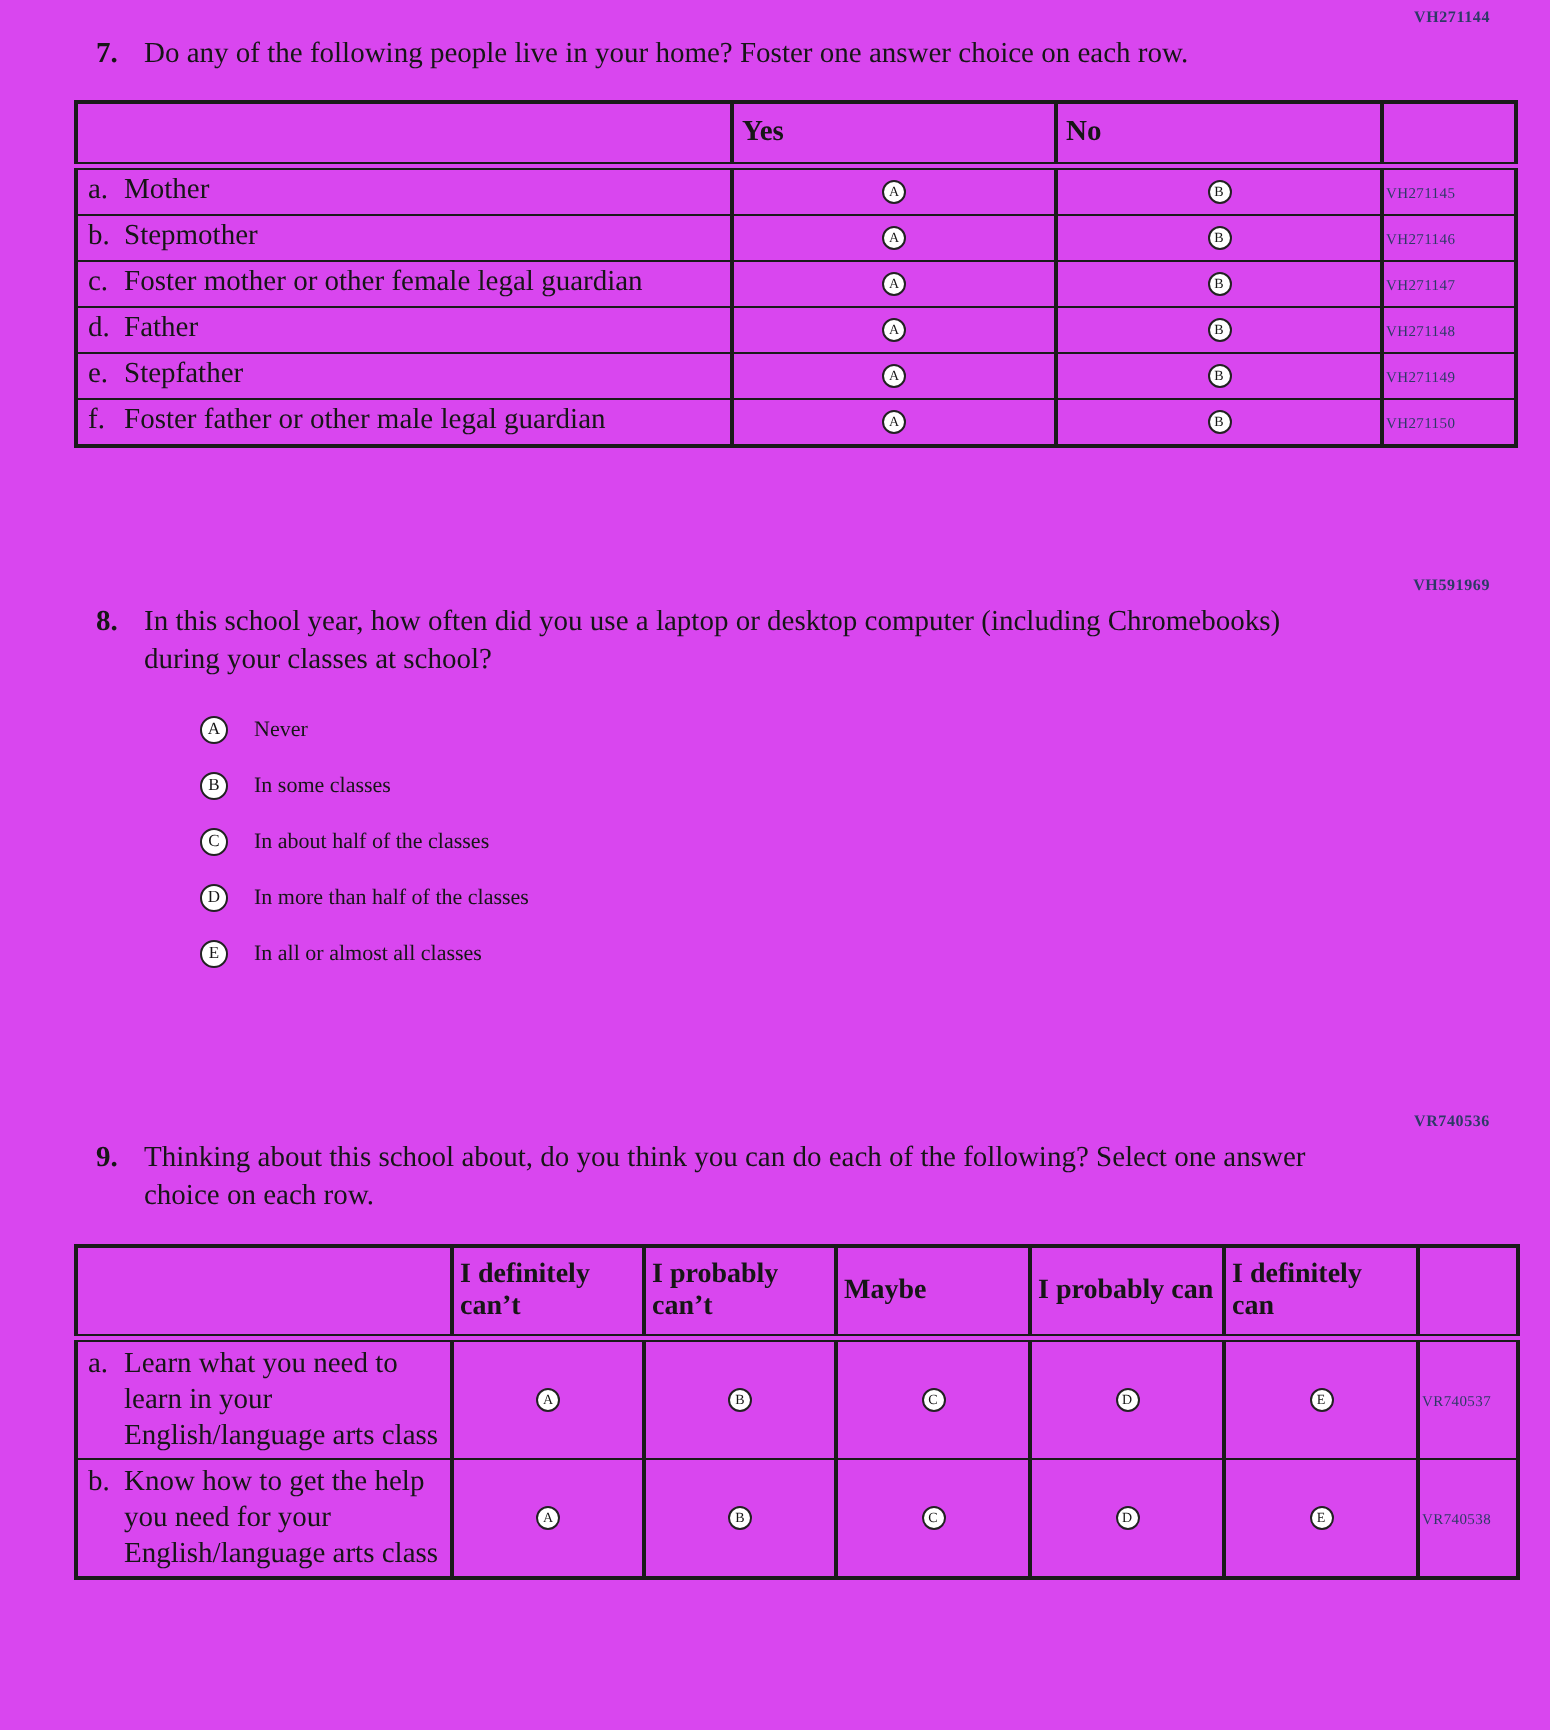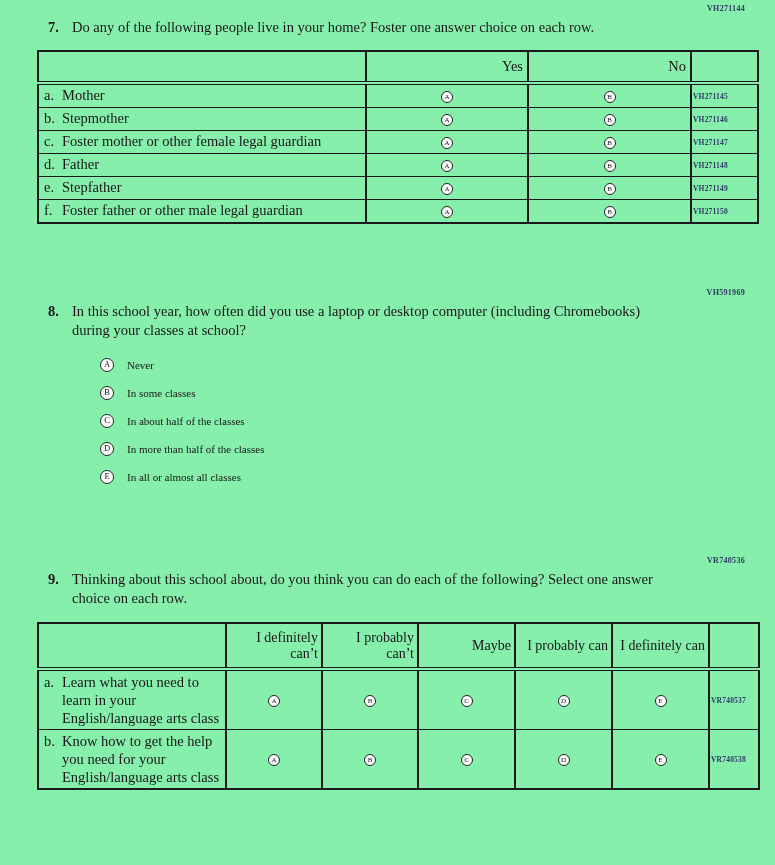--- a/index.html
+++ b/index.html
@@ -1,19 +1,19 @@
 <!DOCTYPE html>
 <html><head>
 <meta charset="utf-8">
 <style>
   * { box-sizing: border-box; }
   html,body { margin:0; padding:0; background:#ffffff; }
   .page {
     position:relative; width:775px; height:865px; overflow:hidden;
-    background:#86efac; color:#161616;
+    background:#d946ef; color:#161616;
     font-family:"Liberation Serif", serif;
   }
   
   .qcode {
     font-size:8px; line-height:10px; letter-spacing:.3px;
     color:#2e3a66; text-align:right; margin-right:30px; font-weight:bold;
   }
   .qcode.c7 { padding-top:4px; }
   .qcode.c8 { margin-top:64px; }
   .qcode.c9 { margin-top:70px; }
@@ -22,34 +22,34 @@
   .qnum { flex:none; width:24px; font-weight:bold; font-size:14.5px; line-height:19px; }
   .qtext { margin:0; font-size:14.5px; line-height:19px; }
   .q7 .qtext { max-width:580px; }
   .q8 .qtext { max-width:580px; }
   .q9 .qtext { max-width:600px; }
   .qtext b { font-weight:normal; }
 
   
   table.grid { border-collapse:collapse; table-layout:fixed; margin-left:37px; }
   .grid th, .grid td { border:2px solid #1a1a1a; border-top-width:1px; border-bottom-width:1px; padding:2px 4px; }
-  .grid thead th { border-top-width:2px; border-bottom:4px double #1a1a1a; font-weight:normal; text-align:right; vertical-align:middle; }
+  .grid thead th { border-top-width:2px; border-bottom:4px double #1a1a1a; font-weight:bold; text-align:left; vertical-align:middle; }
   .grid tbody tr:last-child td { border-bottom-width:2px; }
   .grid .first td, .grid th { }
   .t1 thead th { height:32px; font-size:14.5px; }
   .t1 td { height:22px; }
   .t2 thead th { height:46px; font-size:14px; line-height:16px; padding:4px 3px; }
   .stubcell { text-align:left; vertical-align:top; padding-left:5px !important; }
   .labelflex { display:flex; font-size:14.5px; line-height:17px; }
   .t2 .labelflex { line-height:18px; }
   .rl { flex:none; width:18px; }
   .rlab { flex:1; }
   .choicecell { text-align:center; vertical-align:middle; }
   .codecell {
-    font-size:7.5px; color:#2e3a66; font-weight:bold; letter-spacing:.2px;
+    font-size:7.5px; color:#2e3a66; font-weight:normal; letter-spacing:.2px;
     vertical-align:middle; padding:0 1px !important; white-space:nowrap; overflow:hidden;
   }
   
   .bubble {
     display:inline-flex; align-items:center; justify-content:center;
     width:12px; height:12px; border:1px solid #222; border-radius:50%;
     background:#fff; vertical-align:middle;
   }
   .bubble .bl { font-size:7px; line-height:1; font-family:"Liberation Serif", serif; }
   

